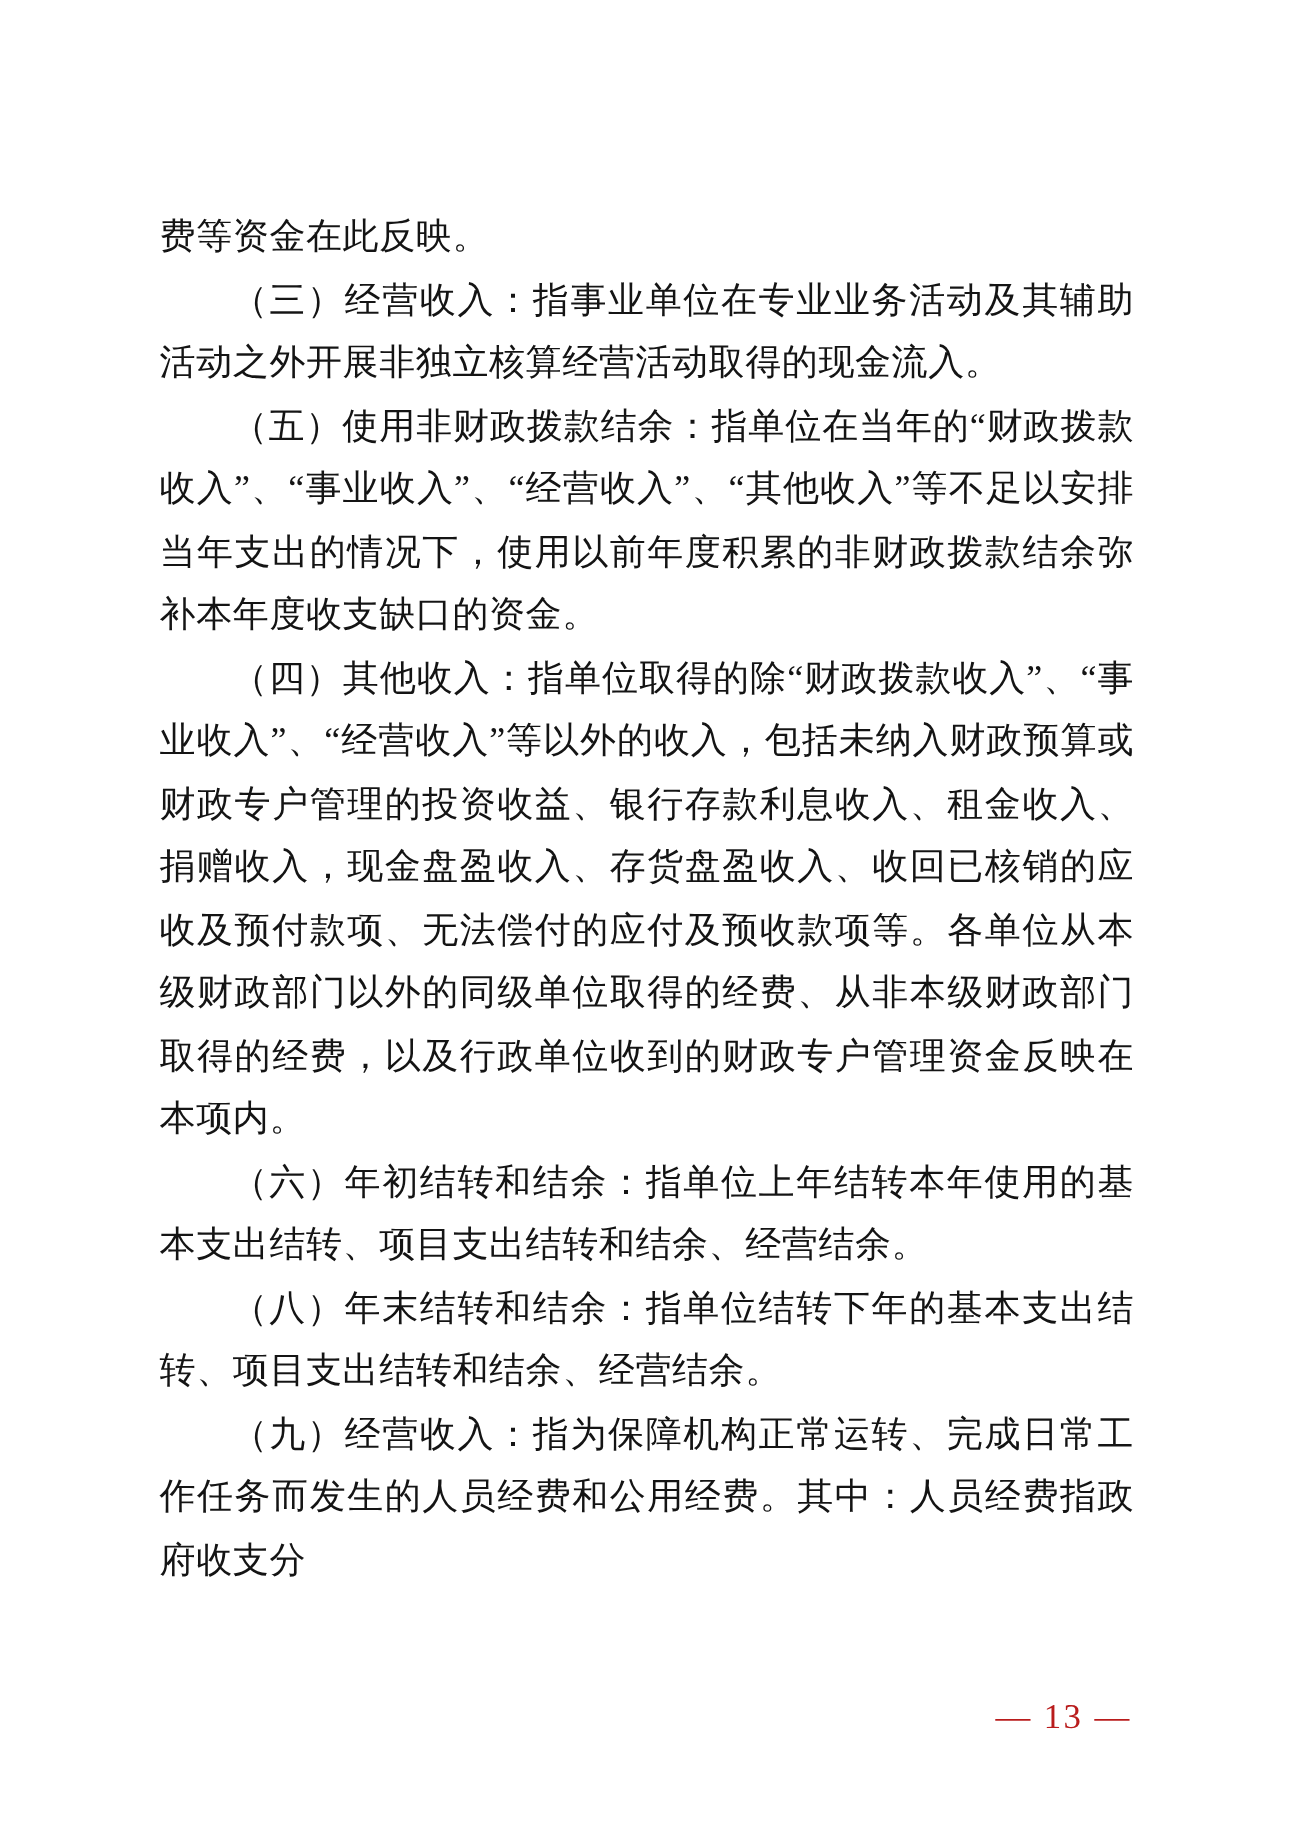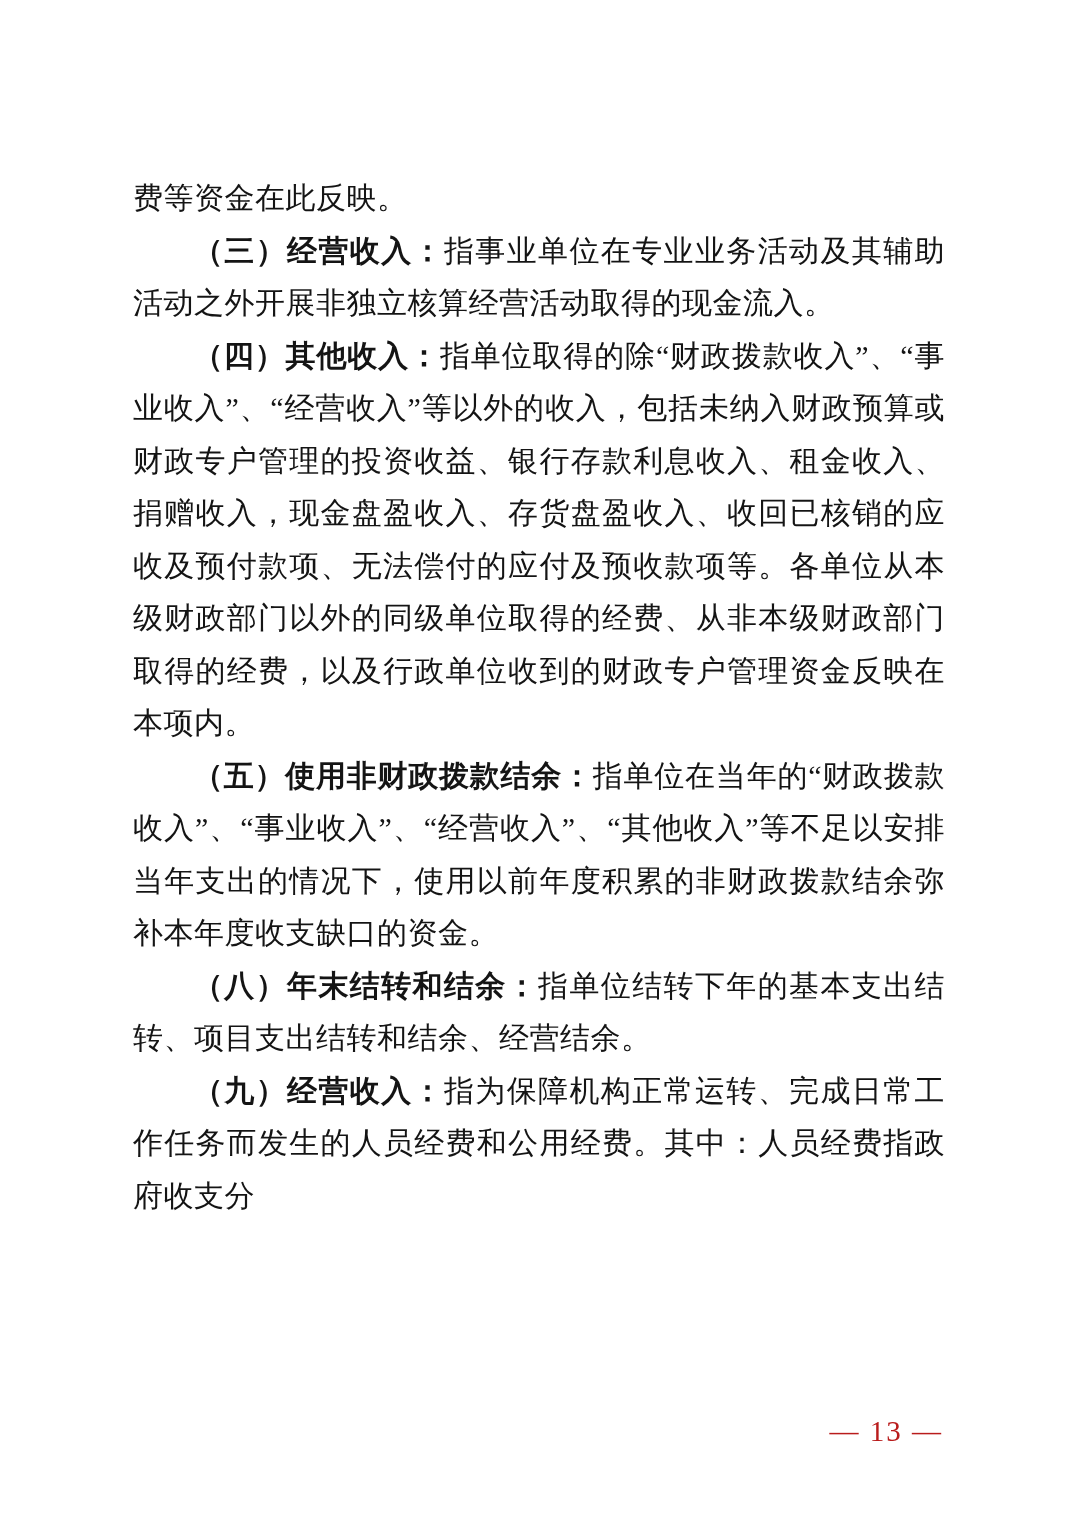--- a/index.html
+++ b/index.html
@@ -28,45 +28,46 @@
   }
   .content p {
     margin: 0;
     padding: 0;
     text-indent: 2em;
   }
   .content p.continuation {
     text-indent: 0;
   }
   .para-lead {
-    font-weight: bold;
+    font-weight: normal;
   }
   .page-number {
     position: absolute;
     right: 132px;
     bottom: 72px;
     font-size: 29px;
     letter-spacing: 2px;
     color: #b91c1c;
   }
 </style>
 </head>
 <body>
 
 <div class="page">
   <div class="content">
 
     <p class="continuation"><span class="para-lead"></span><span>费等资金在此反映。</span></p>
 
     <p><span class="para-lead">（三）经营收入：</span><span>指事业单位在专业业务活动及其辅助活动之外开展非独立核算经营活动取得的现金流入。</span></p>
 
+    <p><span class="para-lead">（五）使用非财政拨款结余：</span><span>指单位在当年的“财政拨款收入”、“事业收入”、“经营收入”、“其他收入”等不足以安排当年支出的情况下，使用以前年度积累的非财政拨款结余弥补本年度收支缺口的资金。</span></p>
+
     <p><span class="para-lead">（四）其他收入：</span><span>指单位取得的除“财政拨款收入”、“事业收入”、“经营收入”等以外的收入，包括未纳入财政预算或财政专户管理的投资收益、银行存款利息收入、租金收入、捐赠收入，现金盘盈收入、存货盘盈收入、收回已核销的应收及预付款项、无法偿付的应付及预收款项等。各单位从本级财政部门以外的同级单位取得的经费、从非本级财政部门取得的经费，以及行政单位收到的财政专户管理资金反映在本项内。</span></p>
 
-    <p><span class="para-lead">（五）使用非财政拨款结余：</span><span>指单位在当年的“财政拨款收入”、“事业收入”、“经营收入”、“其他收入”等不足以安排当年支出的情况下，使用以前年度积累的非财政拨款结余弥补本年度收支缺口的资金。</span></p>
-
+    <p><span class="para-lead">（六）年初结转和结余：</span><span>指单位上年结转本年使用的基本支出结转、项目支出结转和结余、经营结余。</span></p>
 
 
     <p><span class="para-lead">（八）年末结转和结余：</span><span>指单位结转下年的基本支出结转、项目支出结转和结余、经营结余。</span></p>
 
     <p><span class="para-lead">（九）经营收入：</span><span>指为保障机构正常运转、完成日常工作任务而发生的人员经费和公用经费。其中：人员经费指政府收支分</span></p>
 
   </div>
 
   <div class="page-number">— 13 —</div>
 </div>

